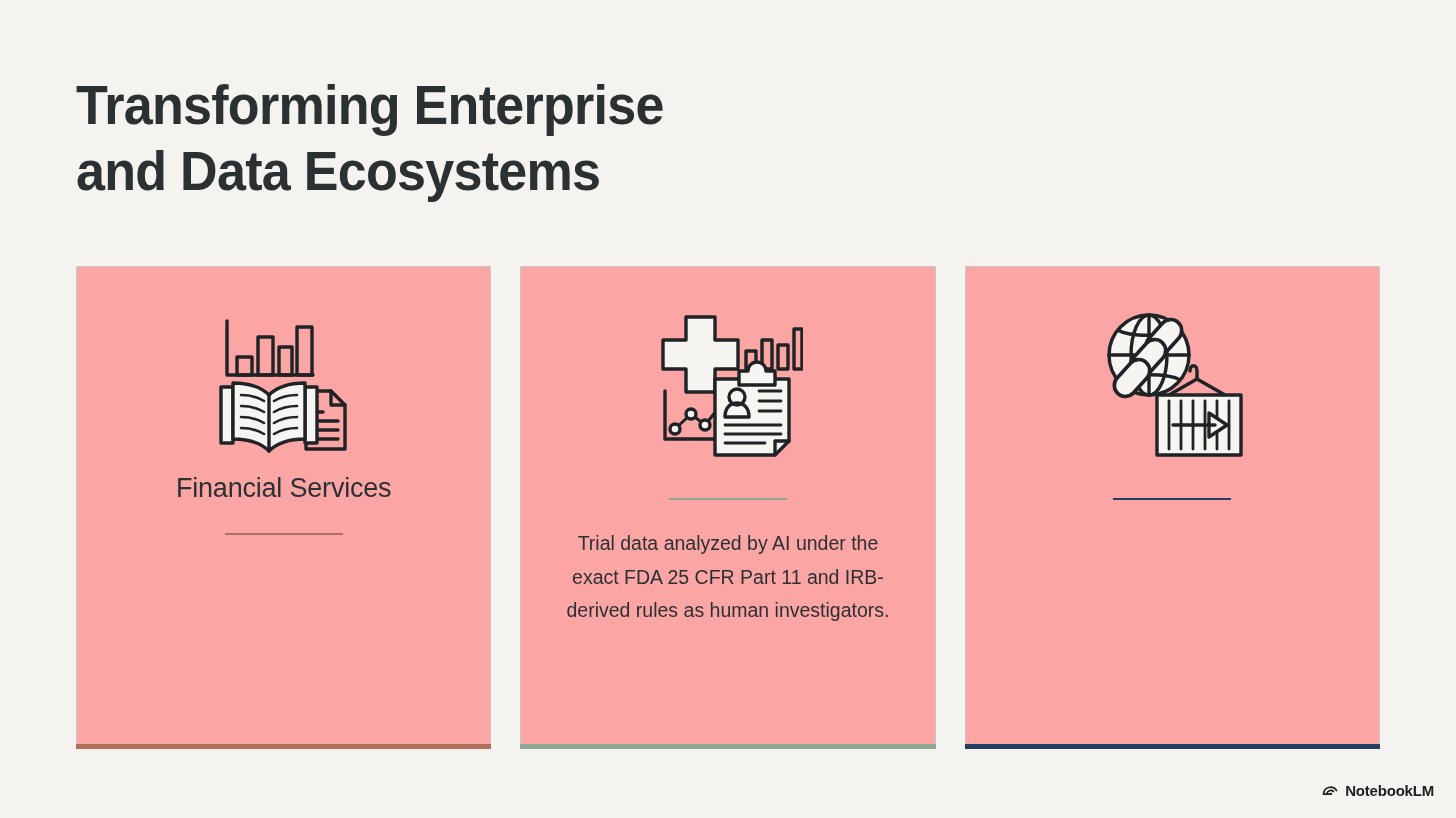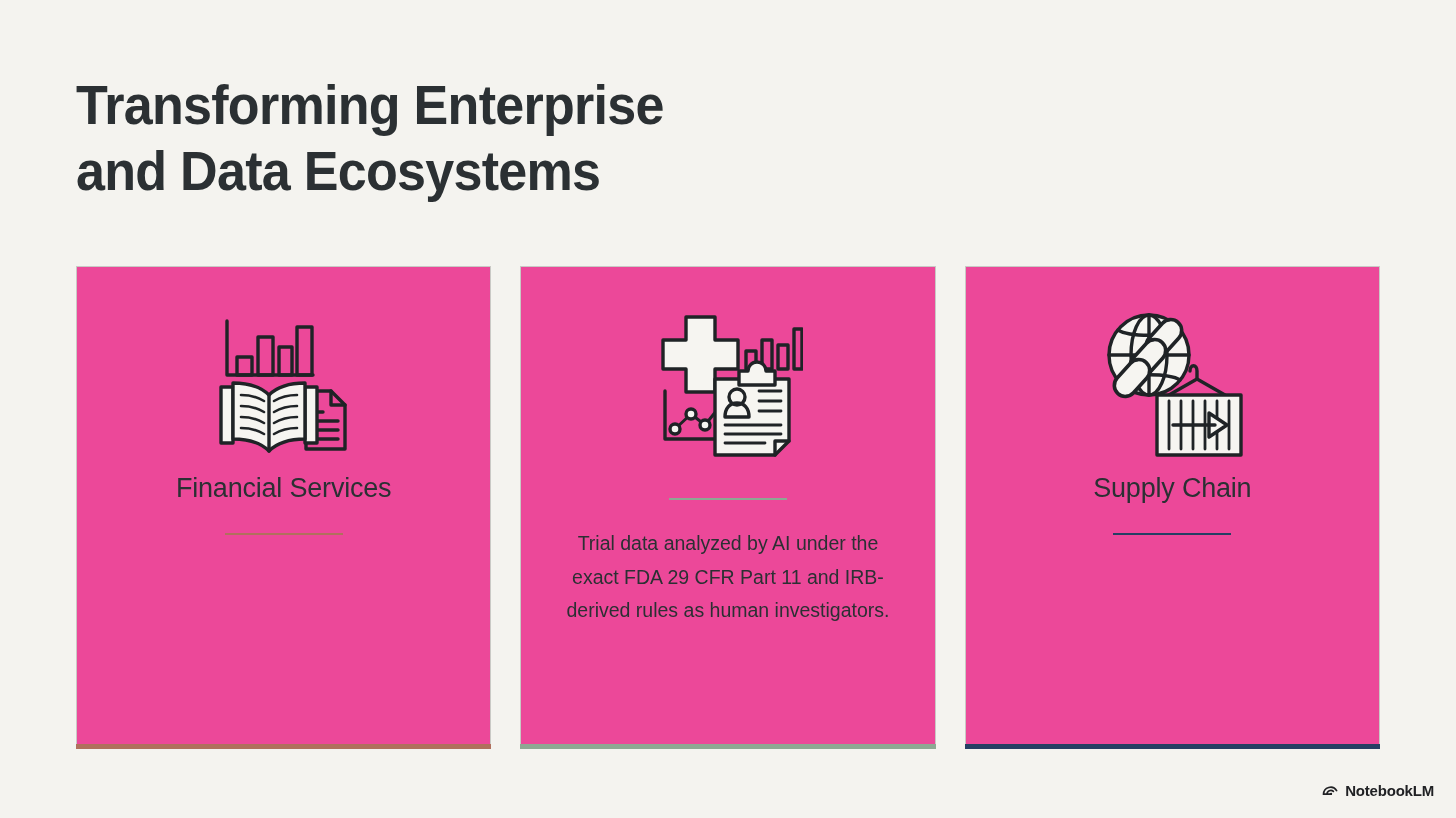--- a/index.html
+++ b/index.html
@@ -33,21 +33,21 @@
     position:absolute;
     left:76px;
     top:266px;
     width:1304px;
     height:478px;
     display:flex;
     gap:29px;
   }
   .card{
     flex:1 1 0;
-    background:#ec4899;
+    background:#fca5a5;
     border:1px solid #c9c9c5;
     border-bottom:none;
     position:relative;
     display:flex;
     flex-direction:column;
     align-items:center;
     padding:32px 18px 0;
   }
   .card-accent-bar{
     position:absolute;
@@ -171,21 +171,21 @@
 
         <circle cx="84" cy="88" r="8"></circle>
         <path d="M72 108 C72 99 77 94 84 94 C91 94 96 99 96 108 Z"></path>
         <g stroke-width="2.8">
           <path d="M106 82 H128 M106 92 H128 M106 102 H128"></path>
           <path d="M72 116 H128 M72 125 H128 M72 134 H112"></path>
         </g>
       </svg>
     </div>
     <div class="card-rule" style="background:#8ea893"></div>
-    <div class="card-body">Trial data analyzed by AI under the exact FDA 29 CFR Part 11 and IRB-derived rules as human investigators.</div>
+    <div class="card-body">Trial data analyzed by AI under the exact FDA 25 CFR Part 11 and IRB-derived rules as human investigators.</div>
     <div class="card-accent-bar" style="background:#8ea893"></div>
   </div>
 
   <div class="card">
     <div class="icon-wrap">
       <svg width="150" height="150" viewBox="0 0 150 150" fill="none" stroke="#1f2326" stroke-width="3.4" stroke-linejoin="round" stroke-linecap="round">
 
         <circle cx="52" cy="46" r="40" fill="#f6f5f1"></circle>
         <path d="M12 46 H92"></path>
         <path d="M52 6 V86"></path>
@@ -203,21 +203,20 @@
         <path d="M100 70 L72 86 M100 70 L128 86"></path>
 
         <rect x="60" y="86" width="84" height="60" fill="#f6f5f1"></rect>
         <g stroke-width="2.8">
           <path d="M72 92 V140 M84 92 V140 M96 92 V140 M108 92 V140 M120 92 V140 M132 92 V140"></path>
         </g>
 
         <path d="M76 116 H118 M112 104 L130 116 L112 128 Z" fill="#f6f5f1" stroke-width="3.4"></path>
       </svg>
     </div>
-    <div class="card-title">Supply Chain</div>
     <div class="card-rule" style="background:#253f63"></div>
     <div class="card-accent-bar" style="background:#253f63"></div>
   </div>
 
 </div>
 
 <div class="footer-brand">
   <span>
     <svg width="17" height="15" viewBox="0 0 17 15" fill="none" stroke="#202124" stroke-width="1.7" stroke-linecap="round">
       <path d="M1.6 13.2 A7 7 0 0 1 14.6 9.6"></path>

